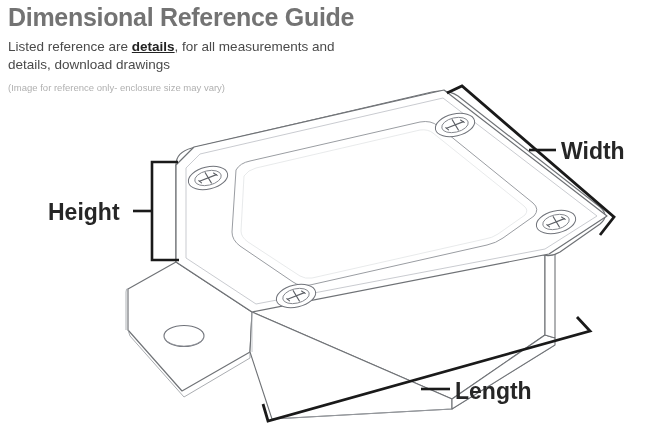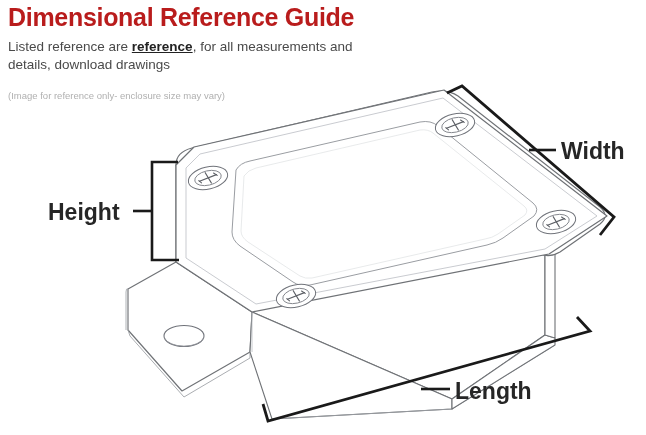--- a/index.html
+++ b/index.html
@@ -23,21 +23,21 @@
   
   .header {
     position: absolute;
     left: 8px;
     top: 2px;
     width: 560px;
   }
   .page-title {
     font-size: 25px;
     font-weight: bold;
-    color: #b91c1c;
+    color: #737373;
     letter-spacing: -0.3px;
     line-height: 30px;
     margin: 0;
     white-space: nowrap;
   }
   .subtitle {
     font-size: 13.5px;
     color: #4a4a4a;
     line-height: 18px;
     margin: 6px 0 0 0;
@@ -45,21 +45,21 @@
   }
   .subtitle .emph {
     font-weight: bold;
     color: #222;
     text-decoration: underline;
   }
   .disclaimer {
     font-size: 9.5px;
     color: #b0b0b0;
     line-height: 12px;
-    margin: 16px 0 0 0;
+    margin: 8px 0 0 0;
     white-space: nowrap;
   }
 
   
   .drawing-wrap {
     position: absolute;
     left: 0;
     top: 0;
     width: 646px;
     height: 435px;
@@ -77,21 +77,21 @@
   }
 </style>
 </head>
 <body>
 
 <div id="page">
 
   <div class="header">
     <h1 class="page-title">Dimensional Reference Guide</h1>
 
-    <p class="subtitle"><span>Listed reference are </span><span class="emph">reference</span><span>, for all measurements and details, download drawings</span></p>
+    <p class="subtitle"><span>Listed reference are </span><span class="emph">details</span><span>, for all measurements and details, download drawings</span></p>
 
     <p class="disclaimer">(Image for reference only- enclosure size may vary)</p>
   </div>
 
   <div class="drawing-wrap">
     <svg class="drawing" viewBox="0 0 646 435" xmlns="http://www.w3.org/2000/svg">
 
       <defs>
         <g id="screw-glyph">
           <ellipse cx="0" cy="0" rx="20" ry="11" fill="#ffffff" stroke="#70737a" stroke-width="1"></ellipse>

